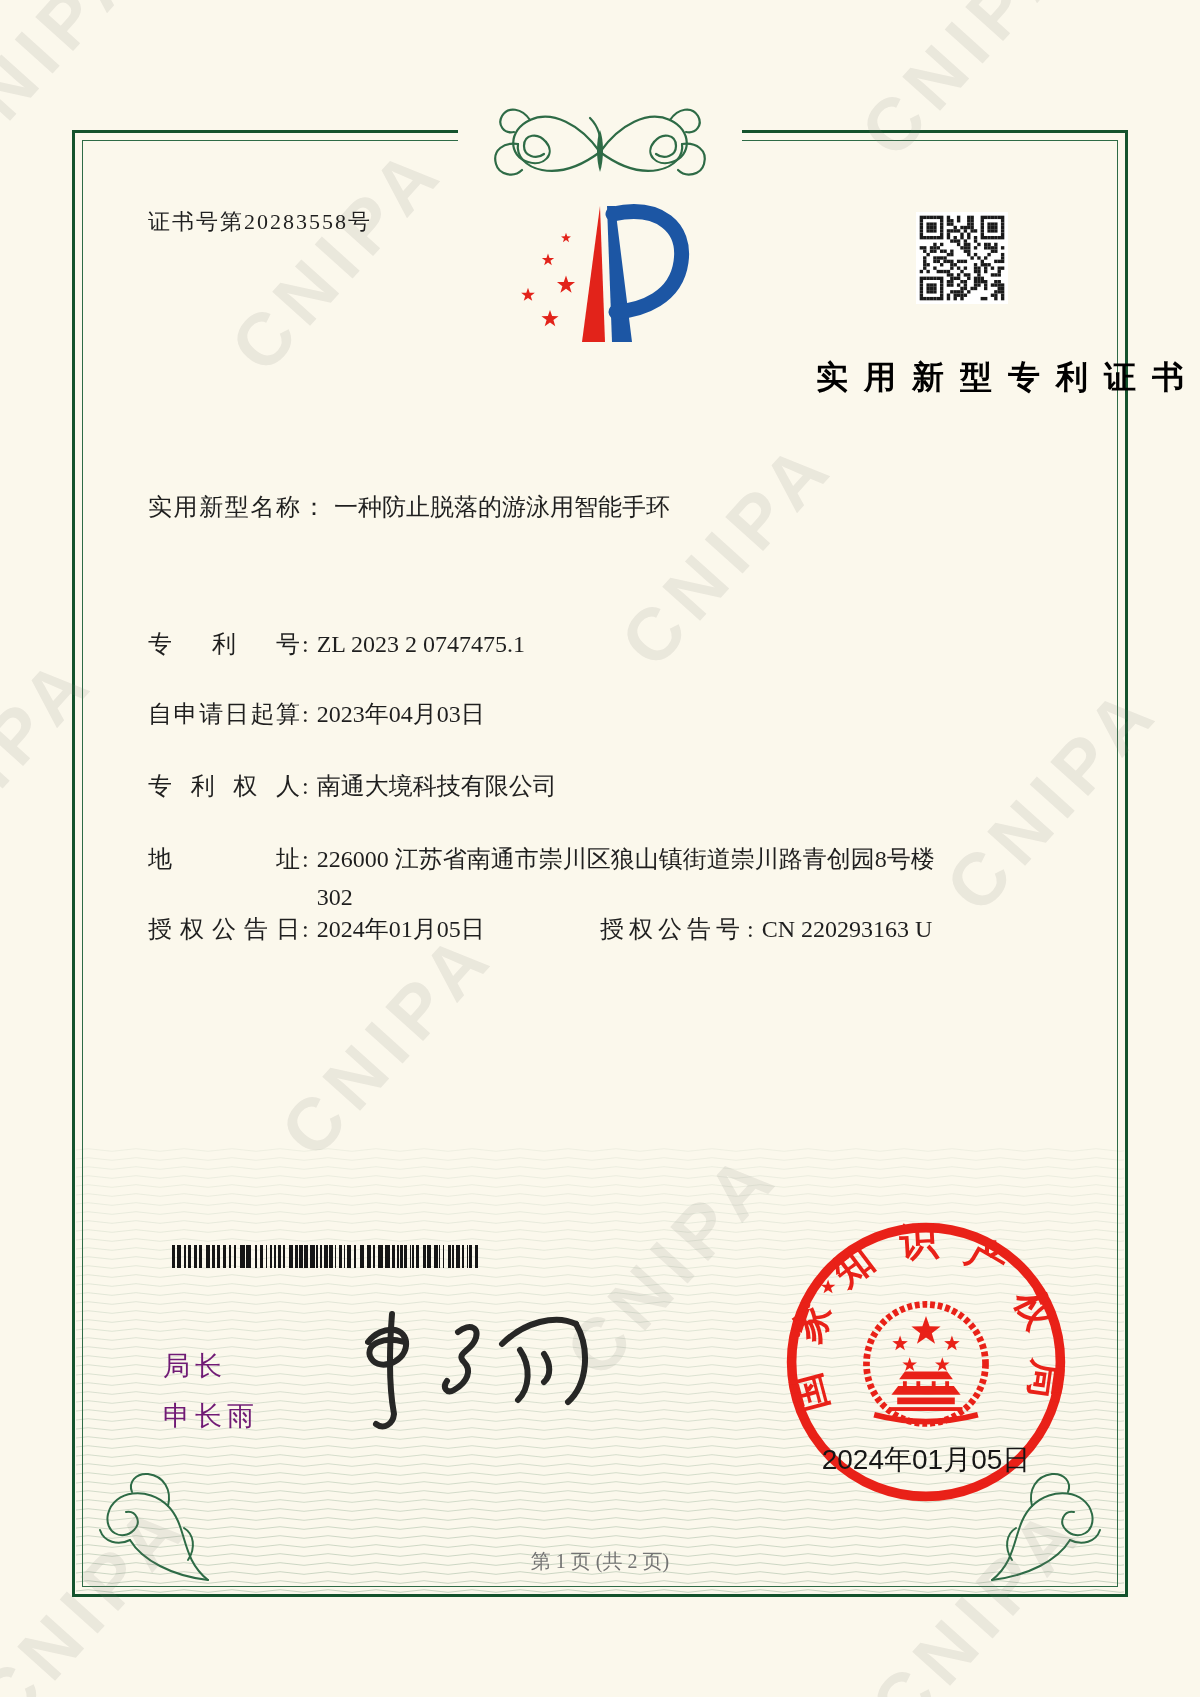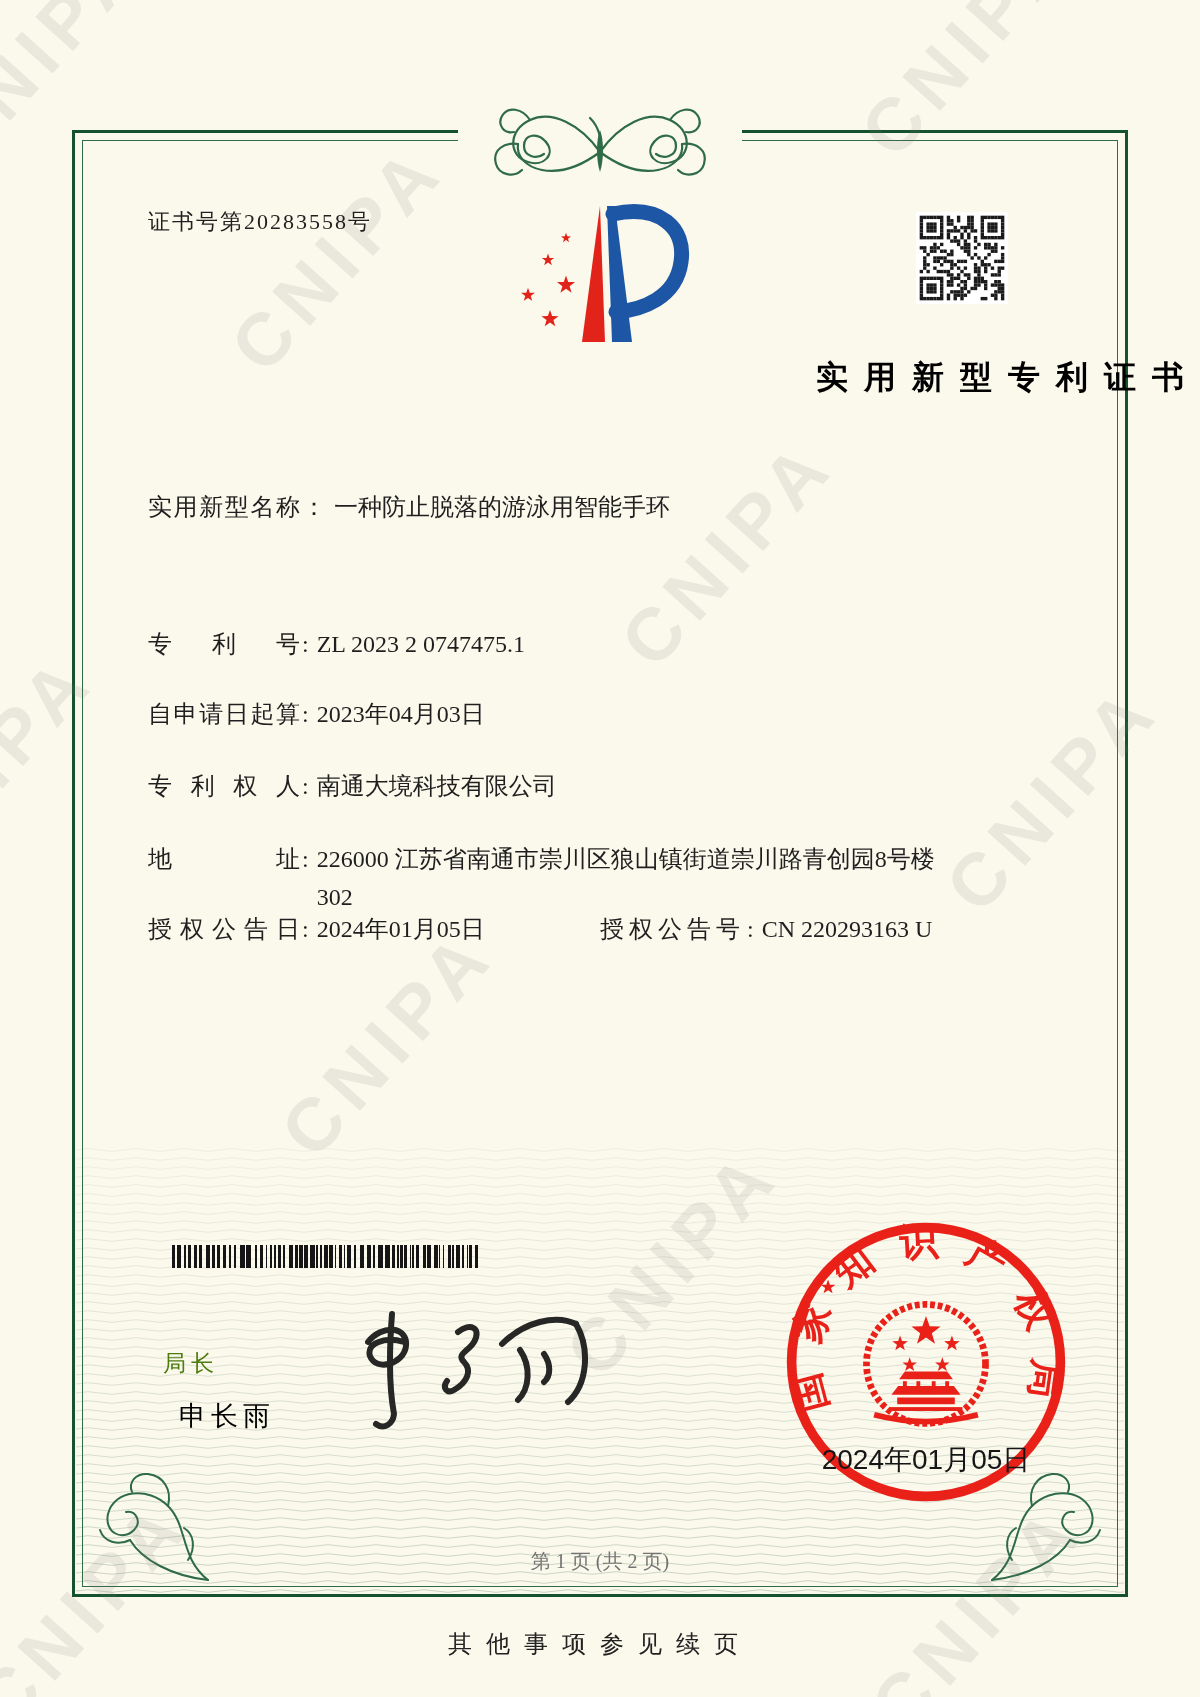--- a/index.html
+++ b/index.html
@@ -29,23 +29,23 @@
   .f-value{display:inline-block;vertical-align:top;}
   .row1{top:488px;} .row2{top:553px;} .row3{top:625px;} .row4{top:695px;} .row5{top:767px;}
   .row6{top:840px;} .row6 .f-value{white-space:normal;width:622px;}
   .rowg{top:910px;} .grant2{position:absolute;left:452px;top:0;}
   .g-label{display:inline-block;letter-spacing:5px;}
   .paras{position:absolute;left:172px;top:980px;width:886px;font-size:21px;line-height:44px;
          text-align:justify;}
   .paras p{margin:0 0 8px 0;text-indent:2em;}
   .barcode{position:absolute;left:172px;top:1245px;}
   .signer-title{position:absolute;left:163px;top:1348px;font-family:"Liberation Sans","DejaVu Sans",sans-serif;
-         font-size:23px;letter-spacing:5px;color:#4d7c0f;}
+         font-size:27px;letter-spacing:5px;color:#701a75;}
   .signer-name{position:absolute;left:163px;top:1398px;font-family:"Liberation Sans","DejaVu Sans",sans-serif;
-         font-size:27px;letter-spacing:5px;color:#000000;margin-left:16px;}
+         font-size:27px;letter-spacing:5px;color:#701a75;}
   .signature{position:absolute;left:330px;top:1298px;}
   .seal{position:absolute;left:782px;top:1218px;mix-blend-mode:multiply;opacity:.95;}
   .seal-date{position:absolute;left:776px;top:1441px;width:300px;text-align:center;
          font-family:"Liberation Sans","DejaVu Sans",sans-serif;font-size:28px;color:#161616;}
   .page-info{position:absolute;left:0;top:1548px;width:100%;text-align:center;font-size:20px;color:#737373;}
   .footer-note{position:absolute;left:0;top:1628px;width:100%;text-align:center;font-size:24px;
          letter-spacing:14px;color:#222;}
 </style>
 </head>
 <body>
@@ -612,15 +612,14 @@
         <rect x="156" y="170" width="4" height="10"></rect>
         <rect x="170" y="170" width="4" height="10"></rect>
         <rect x="120" y="187" width="60" height="7"></rect>
         <rect x="112" y="197" width="76" height="4"></rect>
         <path d="M96,205 Q150,219 204,205" fill="none" stroke="#e8150c" stroke-width="6"></path>
       </g>
     </svg>
     <div class="seal-date">2024年01月05日</div>
 
     <div class="page-info">第 1 页 (共 2 页)</div>
-    <div class="footer-note">其他事项参见续页</div>
   </div>
 </div>
 
 </body></html>

